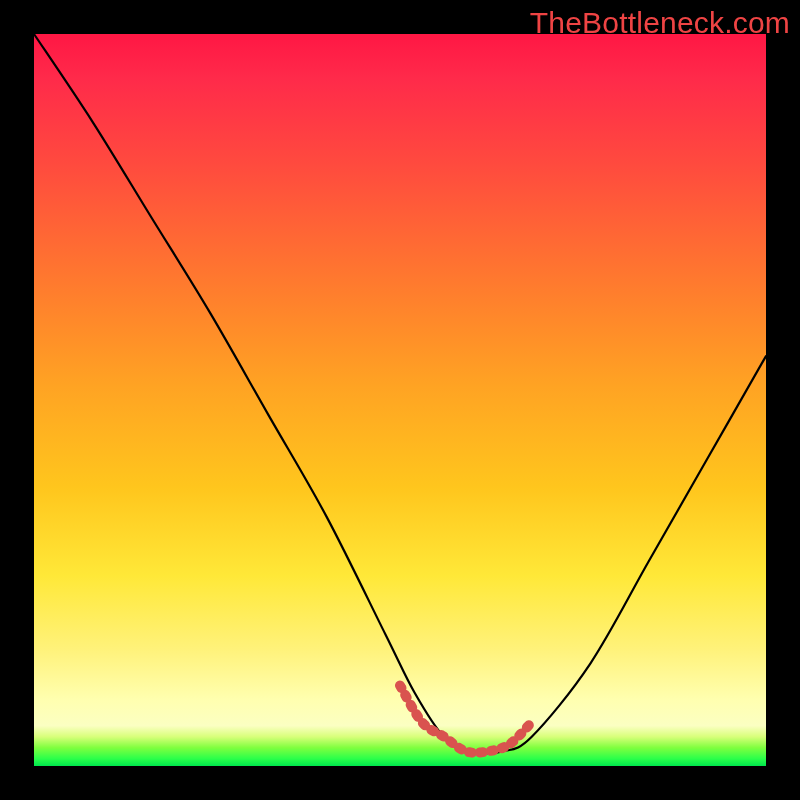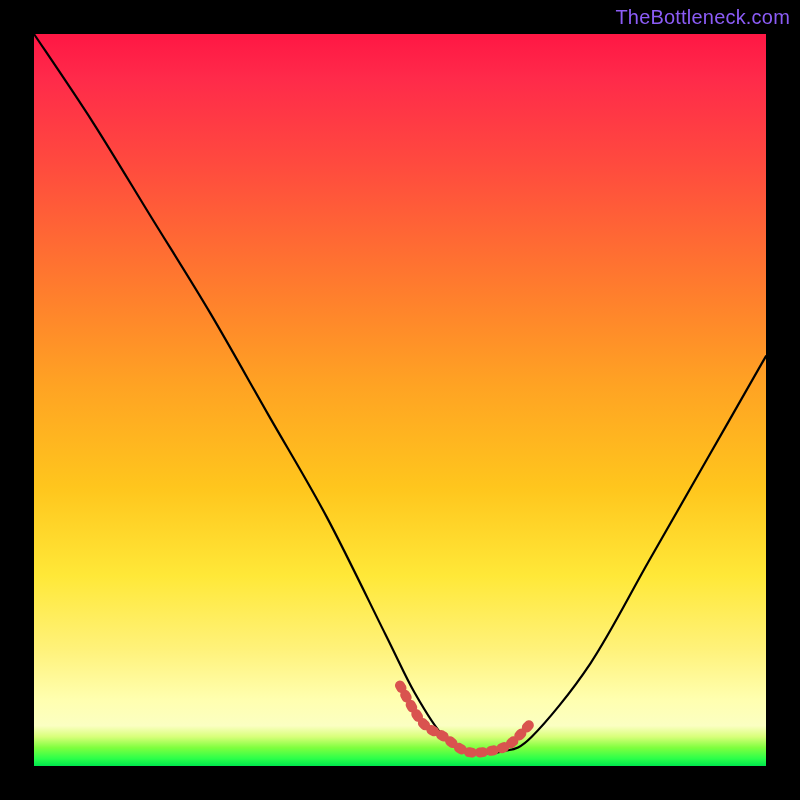--- a/index.html
+++ b/index.html
@@ -14,22 +14,22 @@
   .frame {
     position: relative;
     width: 800px;
     height: 800px;
     background: #000;
   }
   .watermark {
     position: absolute;
     top: 6px;
     right: 10px;
-    color: #8b5cf6;
-    font-size: 20px;
+    color: #ef4444;
+    font-size: 30px;
     font-weight: 500;
     letter-spacing: 0.2px;
     z-index: 5;
   }
   .plot {
     position: absolute;
     left: 34px;
     top: 34px;
     width: 732px;
     height: 732px;

